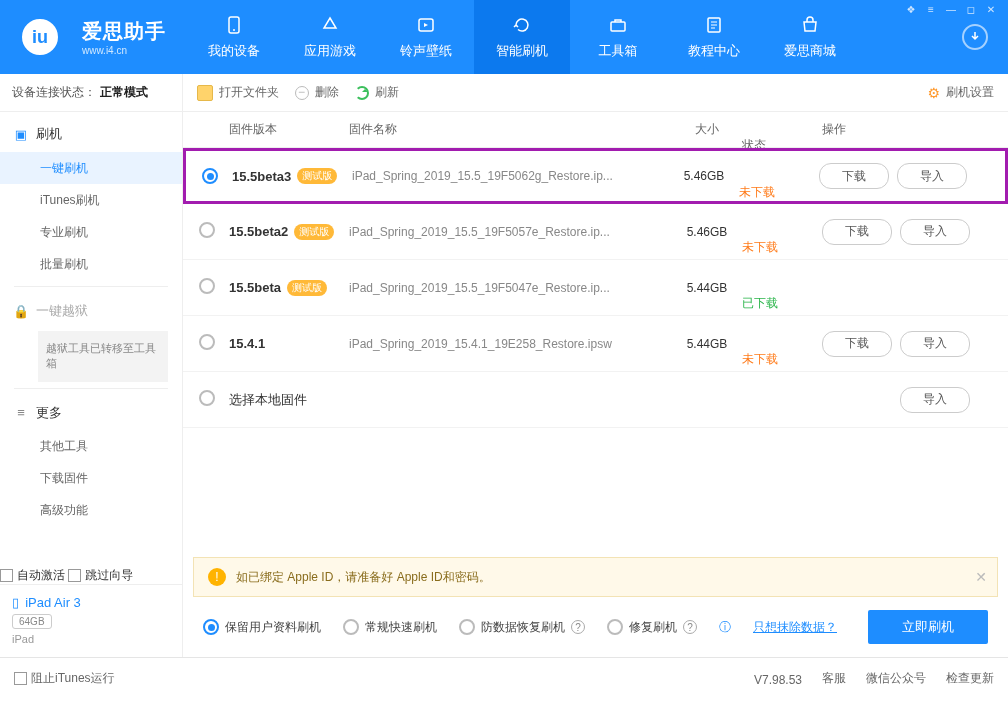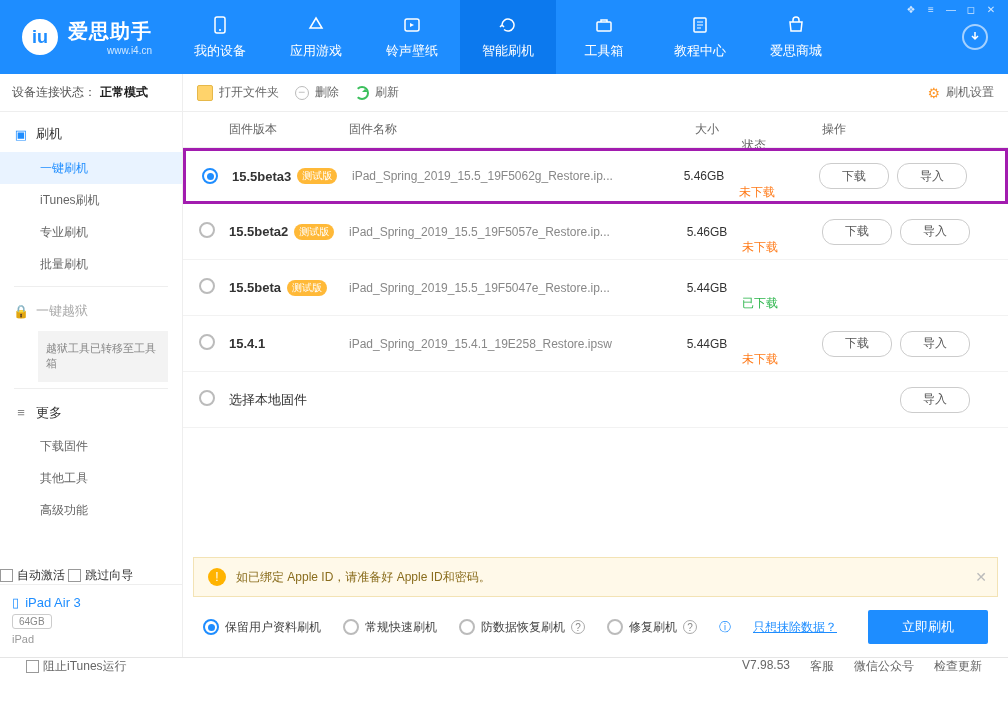--- a/index.html
+++ b/index.html
@@ -2,21 +2,21 @@
 <html><head>
 <meta charset="utf-8">
 <style>
   * { box-sizing: border-box; margin: 0; padding: 0; font-family: "Microsoft YaHei", Arial, sans-serif; }
   body { width: 1008px; height: 725px; background: #fff; font-size: 12px; color: #333; overflow: hidden; }
   .titlebar { height: 74px; background: #1e8dff; color: #fff; display: flex; align-items: flex-start; position: relative; }
   .winctrls { position: absolute; top: 0; right: 8px; display: flex; gap: 2px; }
   .winctrls span { width: 18px; height: 18px; display: flex; align-items: center; justify-content: center; font-size: 10px; cursor: pointer; color:#cfe6ff; }
   .brand { display: flex; align-items: center; height: 74px; padding: 0 20px 0 22px; }
   .brand-logo { width: 36px; height: 36px; border: 2px solid #fff; border-radius: 50%; display: flex; align-items: center; justify-content: center; font-weight: bold; color: #1e8dff; background: #fff; font-size: 18px; }
-  .brand-text { margin-left: 10px; text-align: right; }
+  .brand-text { margin-left: 24px; }
   .brand-text .t { font-size: 20px; font-weight: bold; letter-spacing: 1px; }
   .brand-text .u { font-size: 10px; color: #d0e8ff; }
   .topnav { display: flex; height: 74px; flex: 1; }
   .topnav .item { width: 96px; display: flex; flex-direction: column; align-items: center; justify-content: center; cursor: pointer; font-size: 13px; }
   .topnav .item.active { background: #0c79ee; }
   .topnav .icon { width: 22px; height: 22px; margin-bottom: 6px; display:flex; align-items:center; justify-content:center; }
   .dl-circle { width: 26px; height: 26px; border: 2px solid rgba(255,255,255,.6); border-radius: 50%; display: flex; align-items:center; justify-content:center; margin: 24px 20px 0 10px; color:#fff; }
   .toolbar { height: 38px; border-bottom: 1px solid #e8e8e8; display: flex; align-items: center; padding: 0 14px; font-size: 12px; }
   .toolbar .left { display: flex; align-items: center; gap: 16px; }
   .toolbar .spacer { flex: 1; }
@@ -67,21 +67,21 @@
   .btn { border:1px solid #ccc; background:#fff; width:70px; height:26px; border-radius:12px; font-size:12px; color:#555; cursor:pointer;}
   .btn + .btn { margin-left:8px;}
   .infobar { background:#fff9e9; border:1px solid #f3e3b5; height:40px; display:flex; align-items:center; padding:0 14px; color:#8a6d1d; font-size:12px; position:relative; margin:6px 10px 0;}
   .infobar .warn { width:18px;height:18px;border-radius:50%;background:#ffb300;color:#fff;display:flex;align-items:center;justify-content:center;margin-right:10px;font-size:12px;}
   .infobar .close { position:absolute; right:10px; color:#bbb; cursor:pointer; font-size:14px;}
   .optsrow { height:60px; display:flex; align-items:center; padding:0 20px; gap:22px; font-size:12px; color:#444;}
   .optsrow .opt { display:flex; align-items:center; gap:6px;}
   .q { width:14px;height:14px;border:1px solid #aaa;border-radius:50%;display:inline-flex;align-items:center;justify-content:center;font-size:10px;color:#888;}
   .link { color:#1e8dff; text-decoration:underline; cursor:pointer;}
   .primary { background:#1e8dff; color:#fff; border:none; width:120px; height:34px; border-radius:2px; font-size:13px; cursor:pointer; margin-left:auto;}
-  .status { height:30px; border-top:1px solid #e5e5e5; display:flex; align-items:flex-start; padding:0 26px; font-size:12px; color:#666; gap:20px;}
+  .status { height:30px; border-top:1px solid #e5e5e5; display:flex; align-items:flex-end; padding:0 14px; font-size:12px; color:#666; gap:20px;}
   .status .spacer{flex:1;}
   .cb { width:13px; height:13px; border:1px solid #999; display:inline-block; vertical-align:middle; margin-right:4px; background:#fff;}
   .disabled{color:#bbb;}
   svg{display:block;}
 </style>
 </head>
 <body>
 
 <div class="titlebar">
   <div class="winctrls">
@@ -195,22 +195,22 @@
         </div>
         <div class="notice">越狱工具已转移至工具箱</div>
       </div>
       <div class="divider"></div>
       <div class="group">
         <div class="gtitle">
           <span class="ic" style="color:#888">≡</span>
           <span>更多</span>
         </div>
         <div id="more-subs">
+            <div class="sub">其他工具</div>
             <div class="sub">下载固件</div>
-            <div class="sub">其他工具</div>
             <div class="sub">高级功能</div>
           </div>
       </div>
     </div>
     <div class="chk-row">
       <label><span class="cb"></span><span>自动激活</span></label>
       <label><span class="cb"></span><span>跳过向导</span></label>
     </div>
     <div class="devcard">
       <div class="dn">

